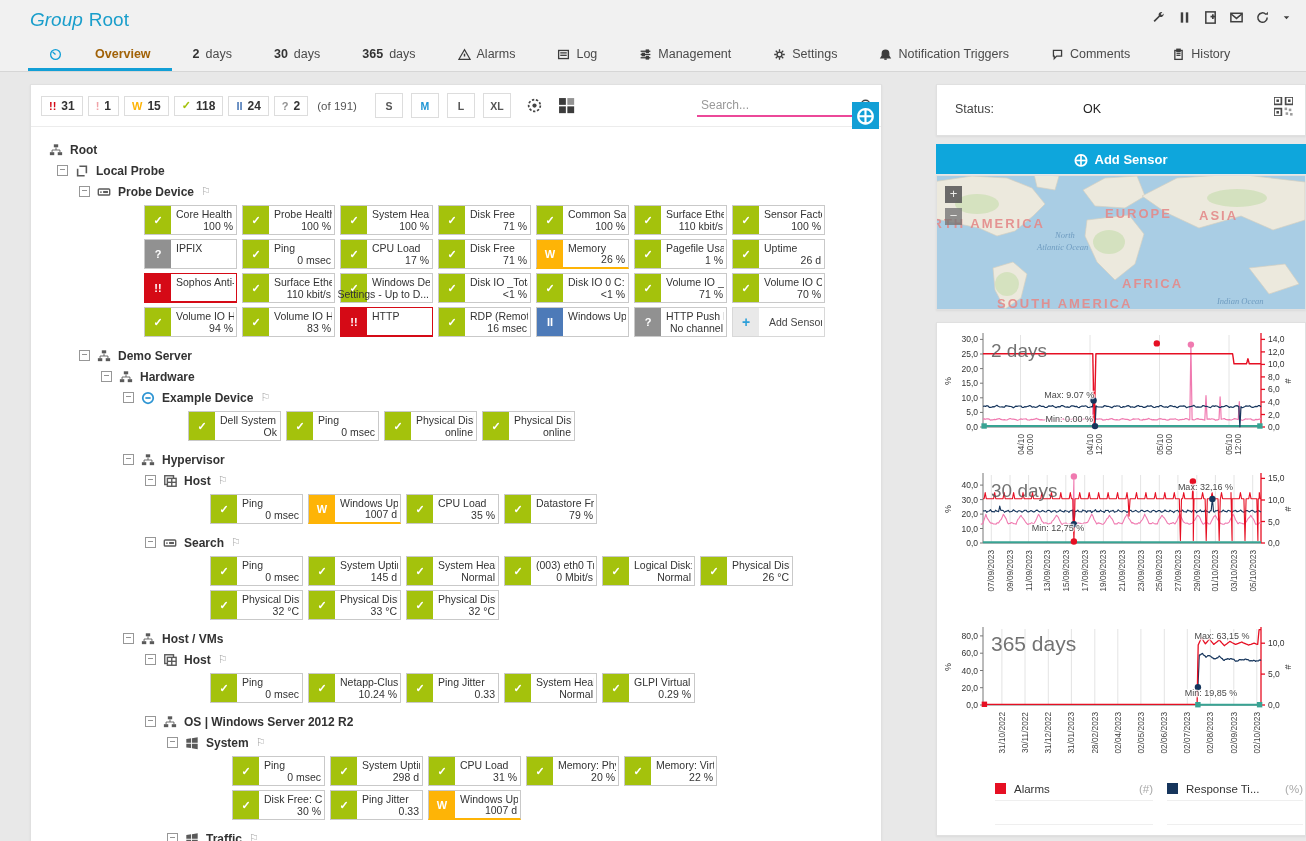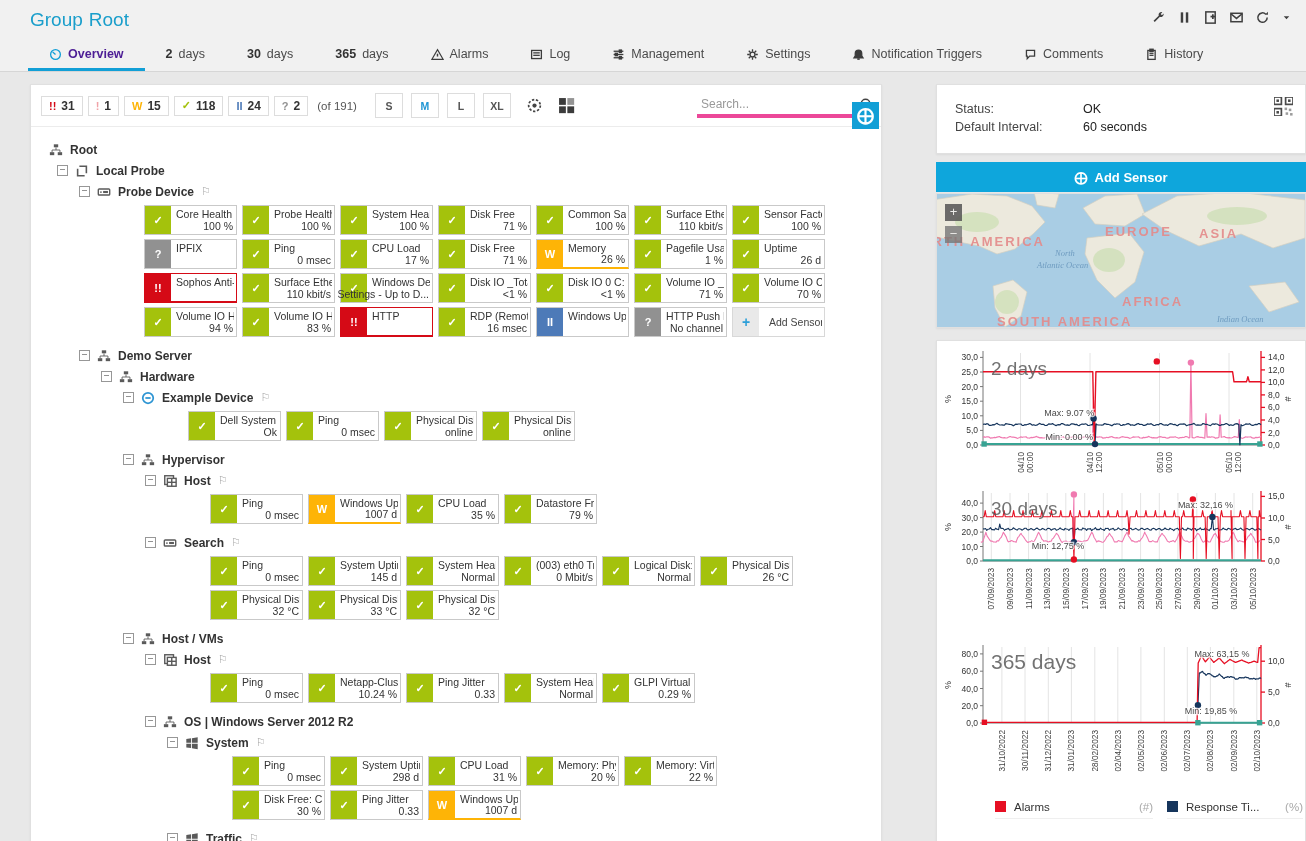--- a/index.html
+++ b/index.html
@@ -1,46 +1,46 @@
 <!DOCTYPE html>
 <html><head>
 <meta charset="utf-8">
 <style>
   html,body{margin:0;padding:0;width:1306px;height:841px;overflow:hidden;
     font-family:"Liberation Sans",sans-serif;background:#e8e8e8;}
   
   .topbar{height:40px;background:#f1f1f1;position:relative;}
   .ptitle{position:absolute;left:30px;top:9px;font-size:19px;color:#1a9ecb;}
-  .ptitle .it{margin-right:6px;}
+  .ptitle .it{font-style:italic;margin-right:6px;}
   .topicons{position:absolute;right:14px;top:10px;display:flex;gap:11px;align-items:center;color:#3f3f3f;}
   .topicons span{display:inline-flex;cursor:pointer;}
   
   .tabbar{height:31px;background:#f1f1f1;border-bottom:1px solid #d6d6d6;display:flex;padding-left:28px;}
   .tab{display:flex;align-items:center;gap:6px;padding:0 21px;font-size:12.5px;color:#3c3c3c;
        font-weight:bold;cursor:pointer;border-bottom:3px solid transparent;white-space:nowrap;}
   .tab .lbl{font-weight:normal;color:#4a4a4a;}
   .tab b{color:#333;}
   .tab.active{color:#129fd6;border-bottom-color:#129fd6;}
-  .tab.active .lbl{color:#4c1d95;font-weight:bold;}
+  .tab.active .lbl{color:#a16207;font-weight:bold;margin-left:27px;}
   .tab svg{flex:0 0 auto;}
   
   .content{position:relative;height:769px;}
   .card{background:#fff;border:1px solid #e0e0e0;box-shadow:0 1px 2px rgba(0,0,0,.06);}
   .treecard{position:absolute;left:30px;top:12px;width:850px;height:757px;overflow:hidden;}
   
   .toolbar{display:flex;align-items:center;gap:5px;padding:8px 10px;border-bottom:1px solid #ececec;}
   .chip{display:flex;align-items:center;gap:5px;border:1px solid #ddd;background:#fff;
         padding:2px 7px;font-size:12px;font-weight:bold;color:#333;cursor:pointer;}
   .chip .g{font-size:11px;font-weight:bold;}
   .total{font-size:11.5px;color:#555;margin:0 10px 0 4px;}
   .szbtn{width:26px;height:23px;border:1px solid #ddd;background:#fff;font-size:10.5px;font-weight:bold;
          color:#555;display:flex;align-items:center;justify-content:center;cursor:pointer;margin-left:3px;}
   .szbtn.active{color:#2196d4;}
   .tbicon{margin-left:10px;cursor:pointer;color:#444;display:flex;}
-  .search{margin-left:auto;display:flex;align-items:flex-end;border-bottom:4px solid #ec4899;width:170px;padding:2px 2px;}
+  .search{margin-left:auto;display:flex;align-items:flex-end;border-bottom:2px solid #ec4899;width:170px;padding:2px 2px;}
   .search input{border:0;outline:0;background:transparent;font-size:12px;width:146px;color:#444;
         font-family:"Liberation Sans",sans-serif;}
   .search input::placeholder{color:#999;}
   
   .tree{padding:12px 8px 8px 0;font-size:12px;}
   .trow{display:flex;align-items:center;height:21px;}
   .trow.gap{margin-top:7px;}
   .exp{width:9px;height:9px;border:1px solid #979797;background:#fff;flex:0 0 9px;margin-right:7px;
        font-size:9px;line-height:7px;text-align:center;color:#555;cursor:pointer;}
   .nicon{margin-right:7px;display:flex;color:#5a5a5a;}
@@ -778,24 +778,20 @@
             <rect x="0" y="11" width="7" height="7" fill="none" stroke="#4a4a4a" stroke-width="1.6"></rect>
             <rect x="2.3" y="13.3" width="2.4" height="2.4"></rect>
             <rect x="10" y="10" width="2.4" height="2.4" opacity=".55"></rect>
             <rect x="14" y="11" width="2.4" height="2.4" opacity=".55"></rect>
             <rect x="11" y="14.5" width="2.4" height="2.4" opacity=".55"></rect>
             <rect x="15.2" y="15.2" width="2.4" height="2.4" opacity=".55"></rect>
           </svg></span>
     <div class="srowline">
           <span class="k">Status:</span>
           <span class="v">OK</span>
-        </div>
-        <div class="srowline">
-          <span class="k">Default Interval:</span>
-          <span class="v">60 seconds</span>
         </div>
       </div>
     <div class="addsensor">
       <span>⨁</span>
       <span>Add Sensor</span>
     </div>
     <div class="card map" id="map"><svg width="368" height="133" viewBox="0 0 368 133">
 <rect width="368" height="133" fill="#a9cde4"></rect>
 <g fill="#ece9dd" stroke="#d4d0c2" stroke-width="0.7">
 <path d="M-5 6 L35 0 L70 2 L95 12 L108 28 L96 40 L78 55 L60 60 L42 52 L22 48 L-5 42 Z"></path>

